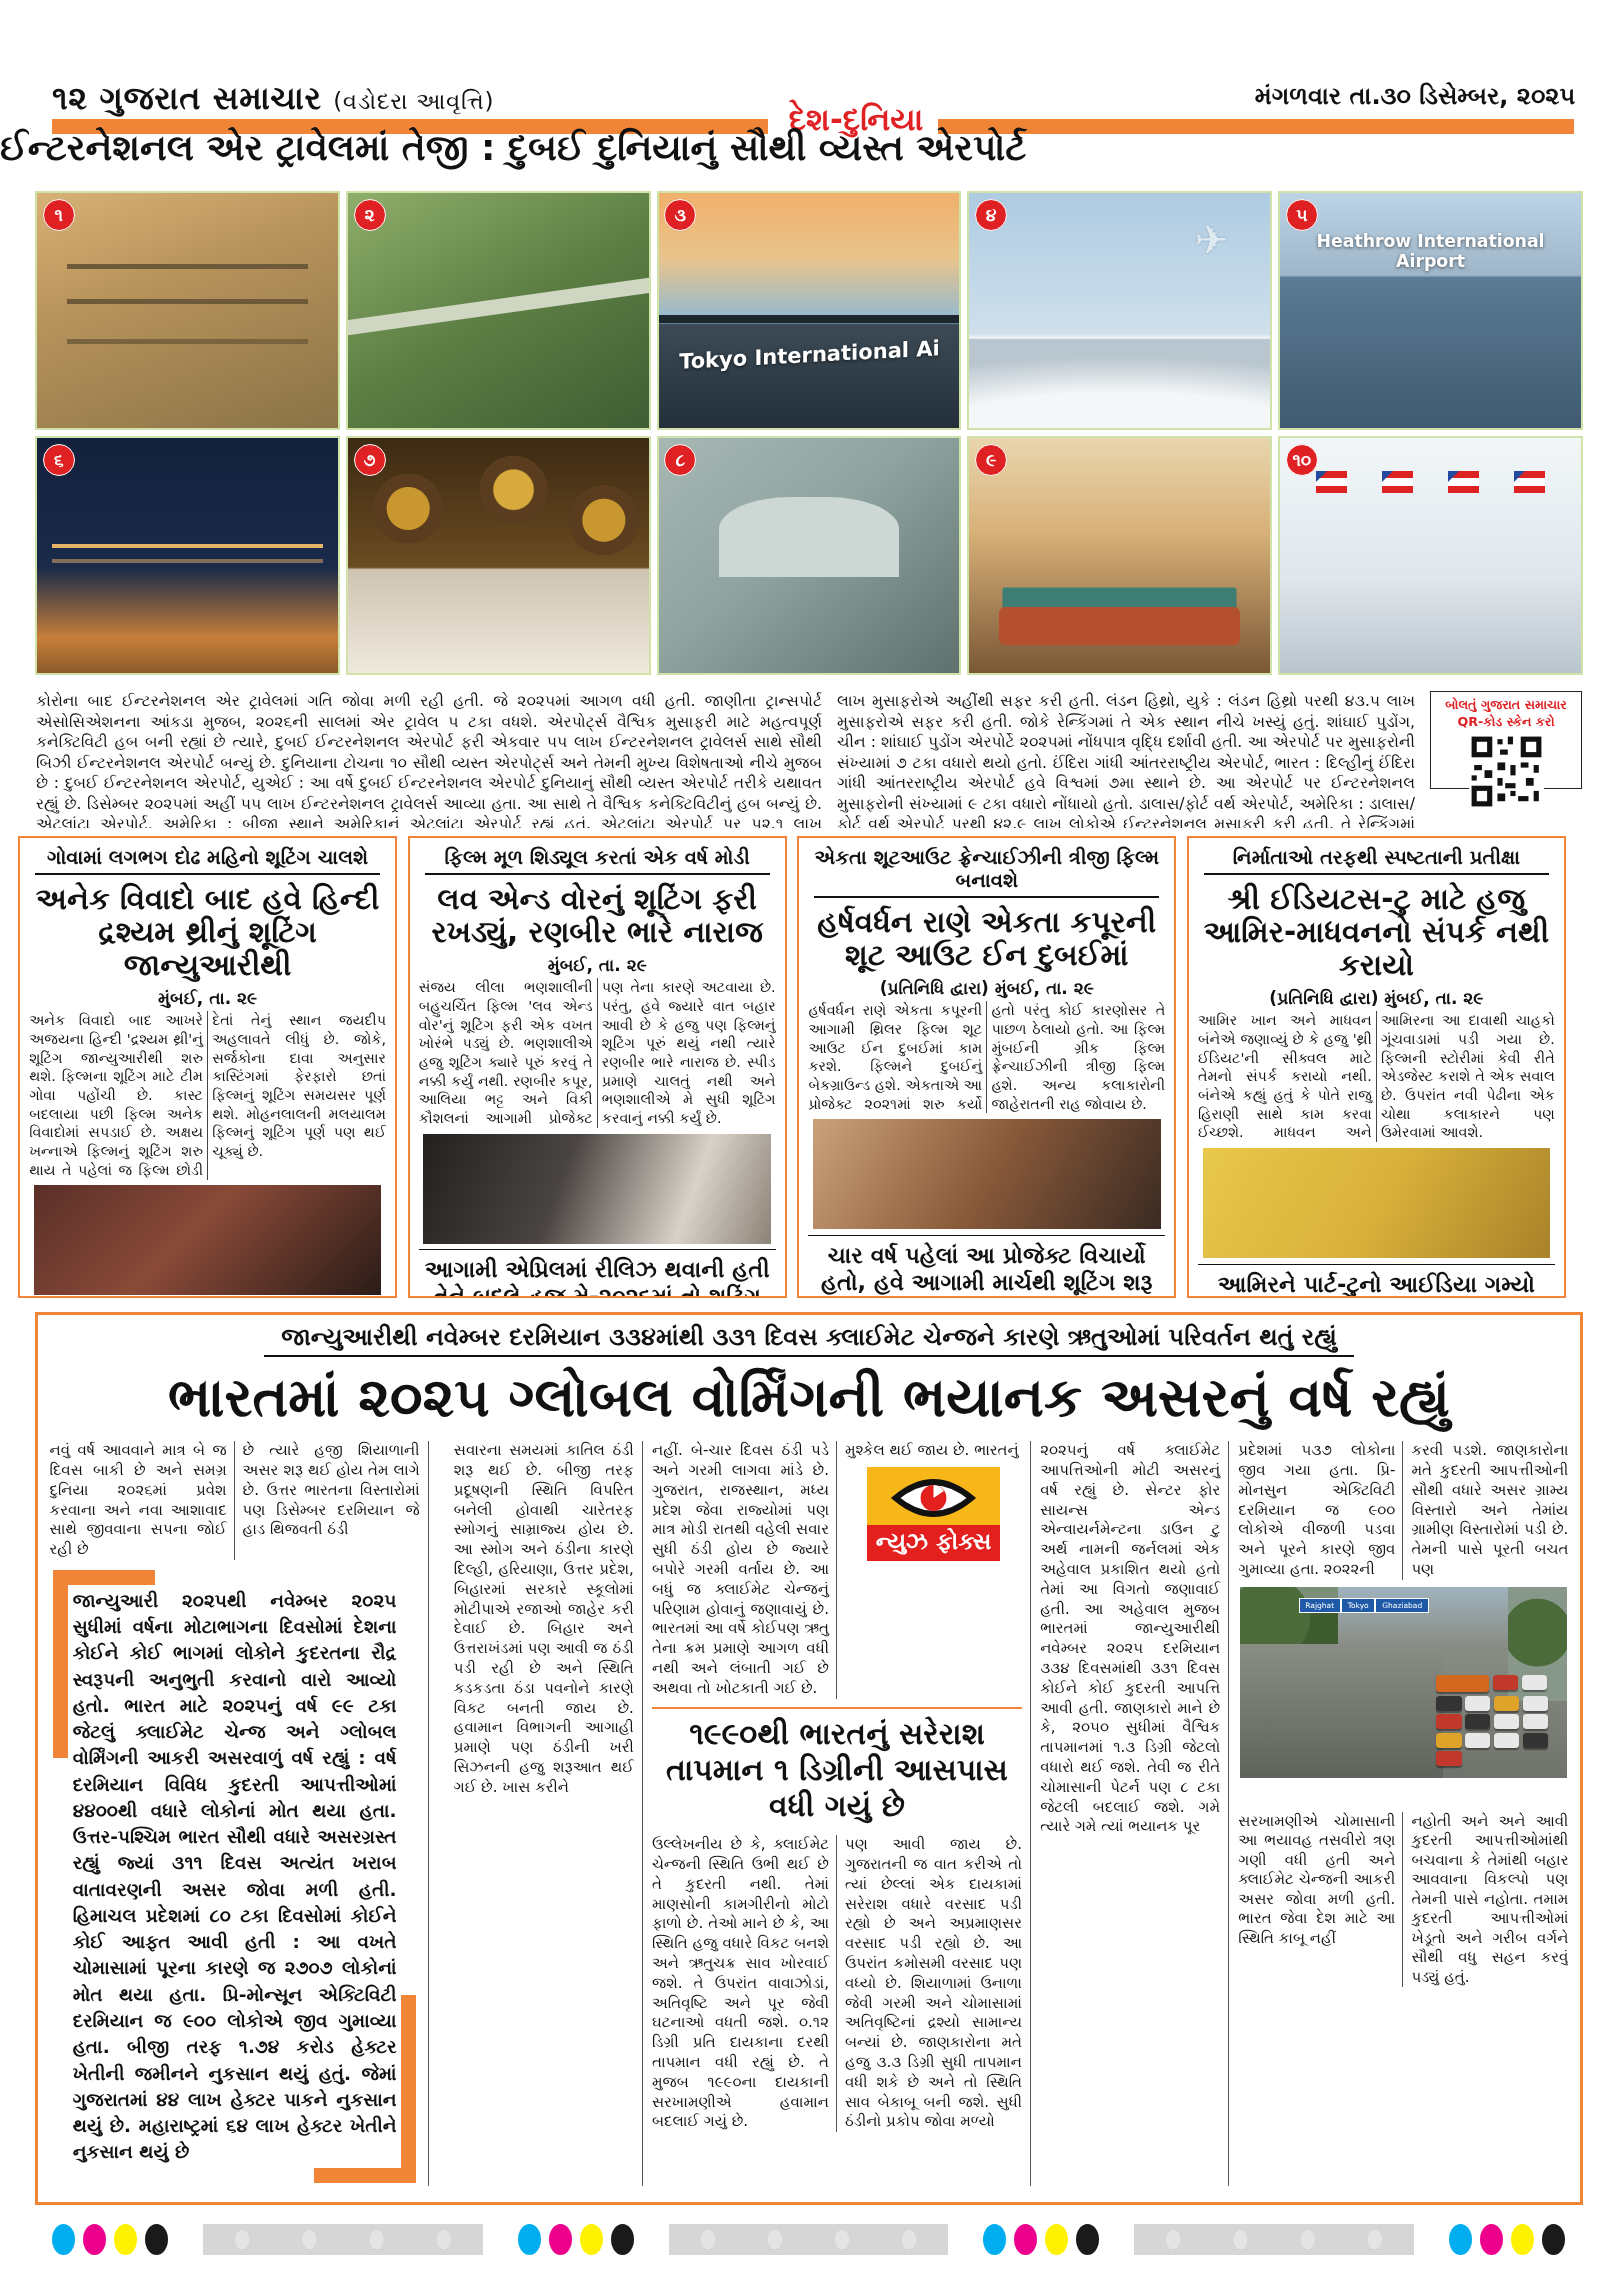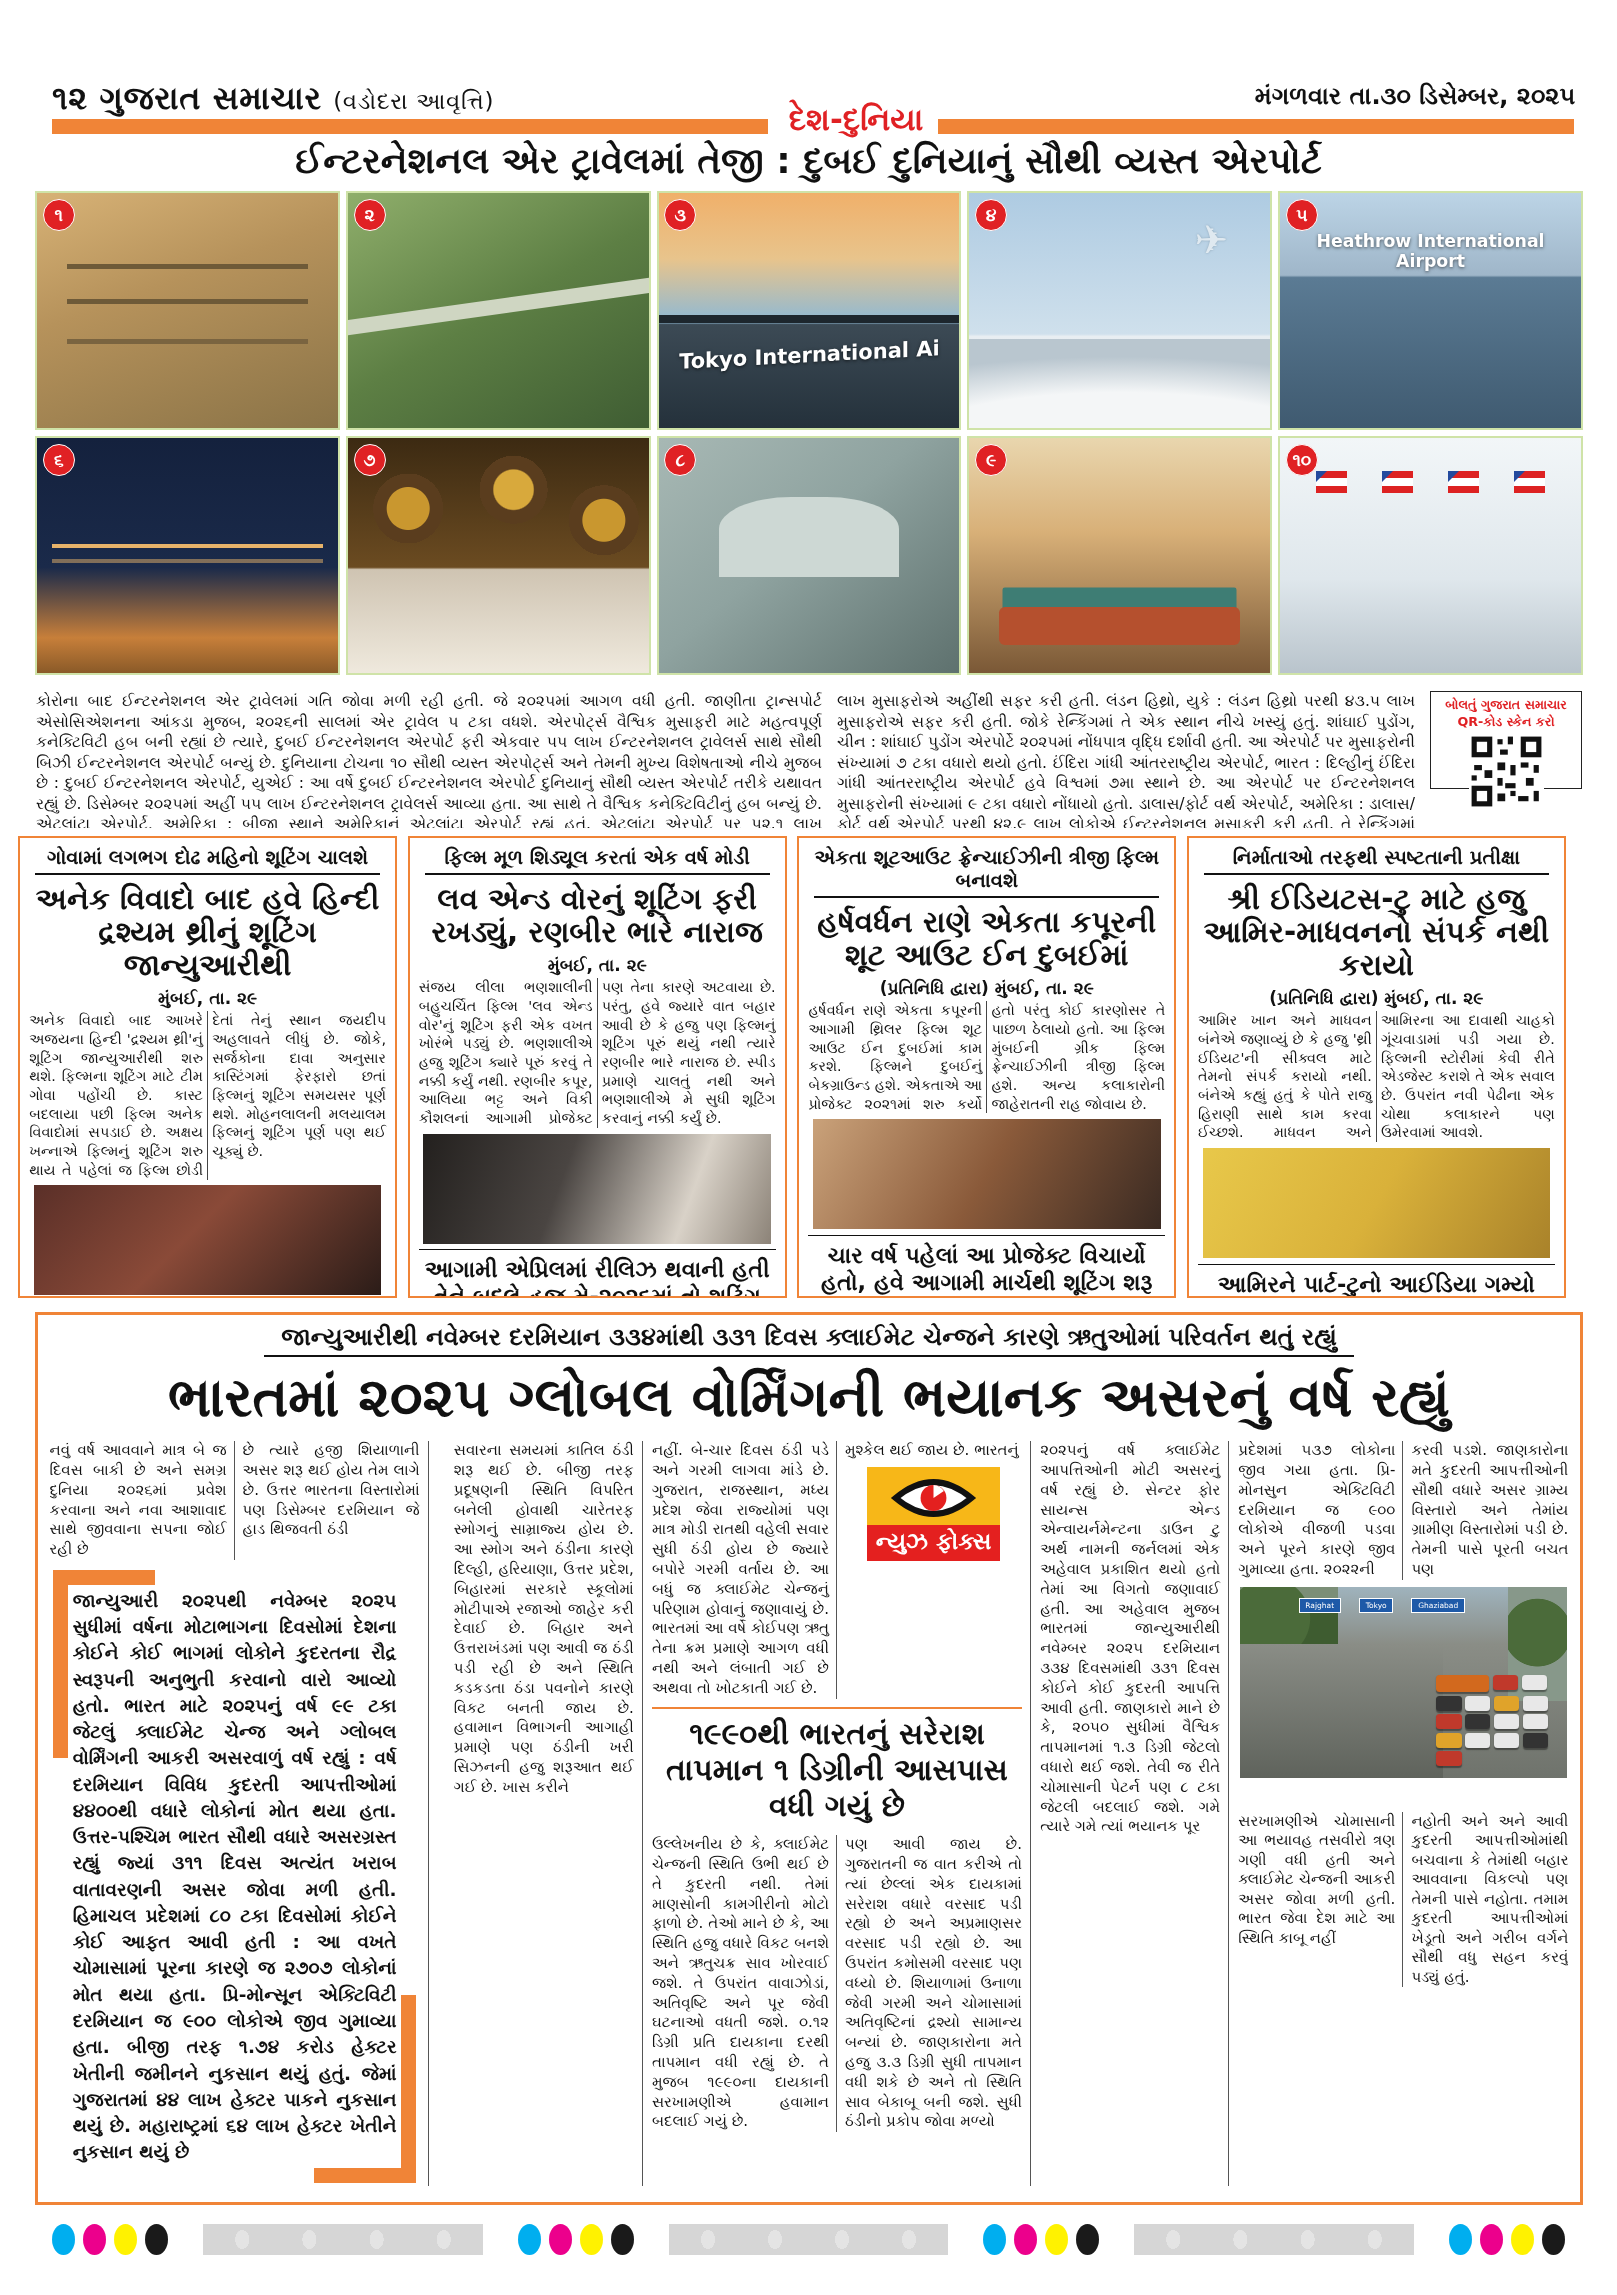--- a/index.html
+++ b/index.html
@@ -10,21 +10,21 @@
   .hdr{position:absolute;top:74px;left:36px;right:36px;height:64px;}
   .masthead{position:absolute;left:16px;top:4.6px;font-size:32px;font-weight:bold;letter-spacing:0.6px;}
   .edition{font-size:23px;font-weight:normal;}
   .hdr-date{position:absolute;right:5.8px;top:8px;font-size:24px;font-weight:bold;}
   .hdr-bar{position:absolute;top:45px;height:15px;background:#f08437;}
   .bar-l{left:16px;width:716px;}
   .bar-r{left:902px;right:7px;}
   .section-name{position:absolute;left:739px;top:26.6px;width:162px;text-align:center;font-size:31px;font-weight:bold;color:#e02124;}
 
   
-  .lead-headline{position:absolute;top:140px;left:0;width:100%;text-align:center;font-size:36px;font-weight:bold;}
+  .lead-headline{position:absolute;top:127px;left:0;width:100%;text-align:left;font-size:36px;font-weight:bold;}
 
   
   .photo-grid{position:absolute;top:191px;left:35px;width:1548px;height:484px;
     display:grid;grid-template-columns:repeat(5,1fr);grid-template-rows:1fr 1fr;gap:5.8px;}
   .ph{position:relative;border:2.9px solid #cfe3a8;box-sizing:border-box;overflow:hidden;}
   .badge{position:absolute;top:5.8px;left:5.8px;width:30px;height:30px;border-radius:50%;
     background:#e02124;border:1.7px solid #fff;color:#fff;font-size:17.3px;font-weight:bold;
     display:flex;align-items:center;justify-content:center;z-index:3;}
   .ph-label{position:absolute;left:0;right:0;bottom:26%;text-align:center;color:#fff;
     font-size:21px;font-weight:bold;text-shadow:0 1.2px 3.5px rgba(0,0,0,.6);transform:skewY(-3deg);}
@@ -101,21 +101,21 @@
   .nf-eye{background:#f7b718;padding:5.8px 17.3px 0;}
   .nf-band{background:#e4201f;color:#fff;font-size:23px;font-weight:bold;padding:3.5px 2.3px 5.8px;}
   .subhead{border-top:2.9px solid #f08437;margin-top:8px;padding:7px 2.3px 5.8px;font-size:30px;font-weight:bold;text-align:center;line-height:1.2;}
   .floodphoto{position:relative;height:191px;margin:7px 1.2px;background:linear-gradient(#9fb3bd 0%,#8a8d86 30%,#6f736c 100%);overflow:hidden;}
   .floodphoto .trees{position:absolute;left:0;top:0;width:30%;height:55%;background:radial-gradient(circle at 30% 30%,#4b6b3a 0 40%,transparent 41%),radial-gradient(circle at 70% 50%,#3e5c30 0 45%,transparent 46%),#7b8e77;}
   .floodphoto .trees-r{position:absolute;right:0;top:0;width:18%;height:60%;background:radial-gradient(circle at 50% 40%,#4b6b3a 0 45%,transparent 46%),#87988a;}
   .floodphoto .water{position:absolute;left:0;bottom:0;width:62%;height:70%;background:linear-gradient(#8a8d86,#5f635c);}
   .floodphoto .traffic{position:absolute;right:4%;bottom:6%;width:36%;height:74%;display:flex;flex-wrap:wrap;gap:3.5px;align-content:flex-end;}
   .car{width:25.4px;height:15px;border-radius:3.5px;background:#e8e8e8;box-shadow:0 1.2px 1.2px rgba(0,0,0,.4);}
   .car.red{background:#c0392b;} .car.dark{background:#333;} .car.yellow{background:#e0a32a;} .car.bus{width:53px;height:17.3px;background:#d2691e;}
-  .signrow{position:absolute;left:18%;top:6%;display:flex;gap:18px;z-index:2;}
+  .signrow{position:absolute;left:18%;top:6%;display:flex;gap:0;z-index:2;}
   .sign{background:#1e5aa8;color:#fff;font-size:7.5px;padding:1.7px 5.8px;border:0.6px solid #fff;}
   .cap-under{font-size:15px;line-height:1.3;text-align:justify;margin-top:27px;}
 
   
   .marks{position:absolute;top:2222px;left:52px;right:52px;height:35px;display:flex;align-items:center;gap:35px;}
   .dotgrp{display:flex;gap:8px;}
   .dot{width:23px;height:31px;border-radius:50%;}
   .d-c{background:#00aeef;} .d-m{background:#ec008c;} .d-y{background:#fff200;} .d-k{background:#1a1a1a;}
   .graybar{flex:1;height:31px;background:#d6d6d6;background-image:radial-gradient(ellipse 11.6px 15.6px at 14% 50%,#e4e4e4 60%,transparent 61%),radial-gradient(ellipse 11.6px 15.6px at 38% 50%,#e4e4e4 60%,transparent 61%),radial-gradient(ellipse 11.6px 15.6px at 62% 50%,#e4e4e4 60%,transparent 61%),radial-gradient(ellipse 11.6px 15.6px at 86% 50%,#e4e4e4 60%,transparent 61%);}
 </style>

